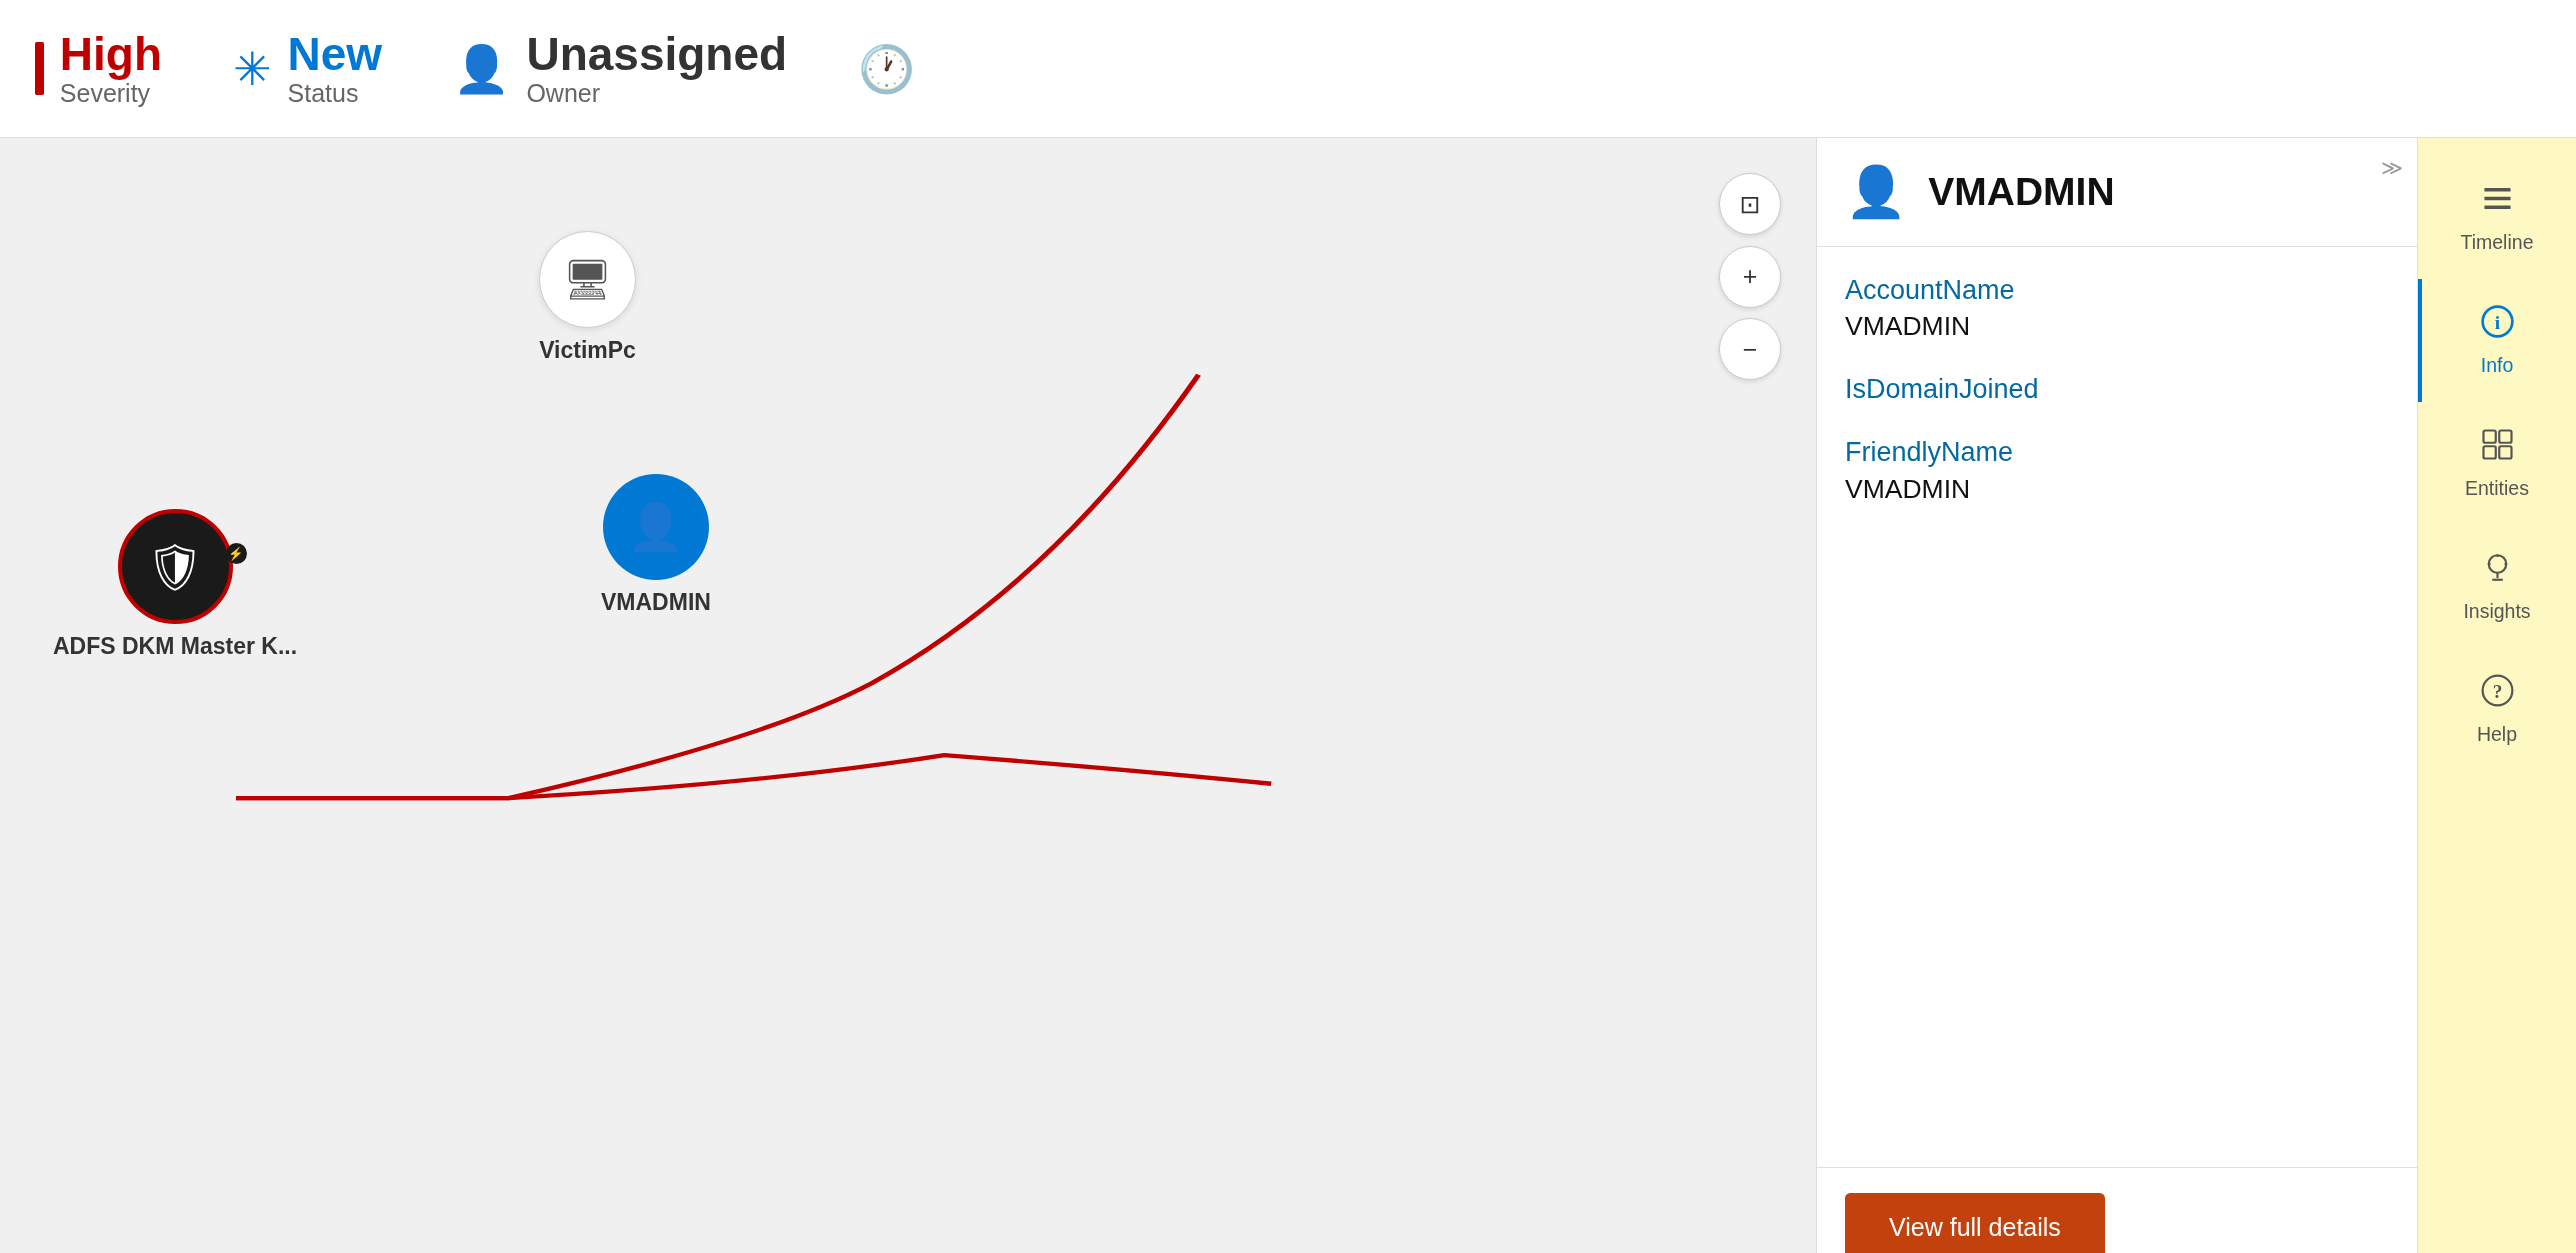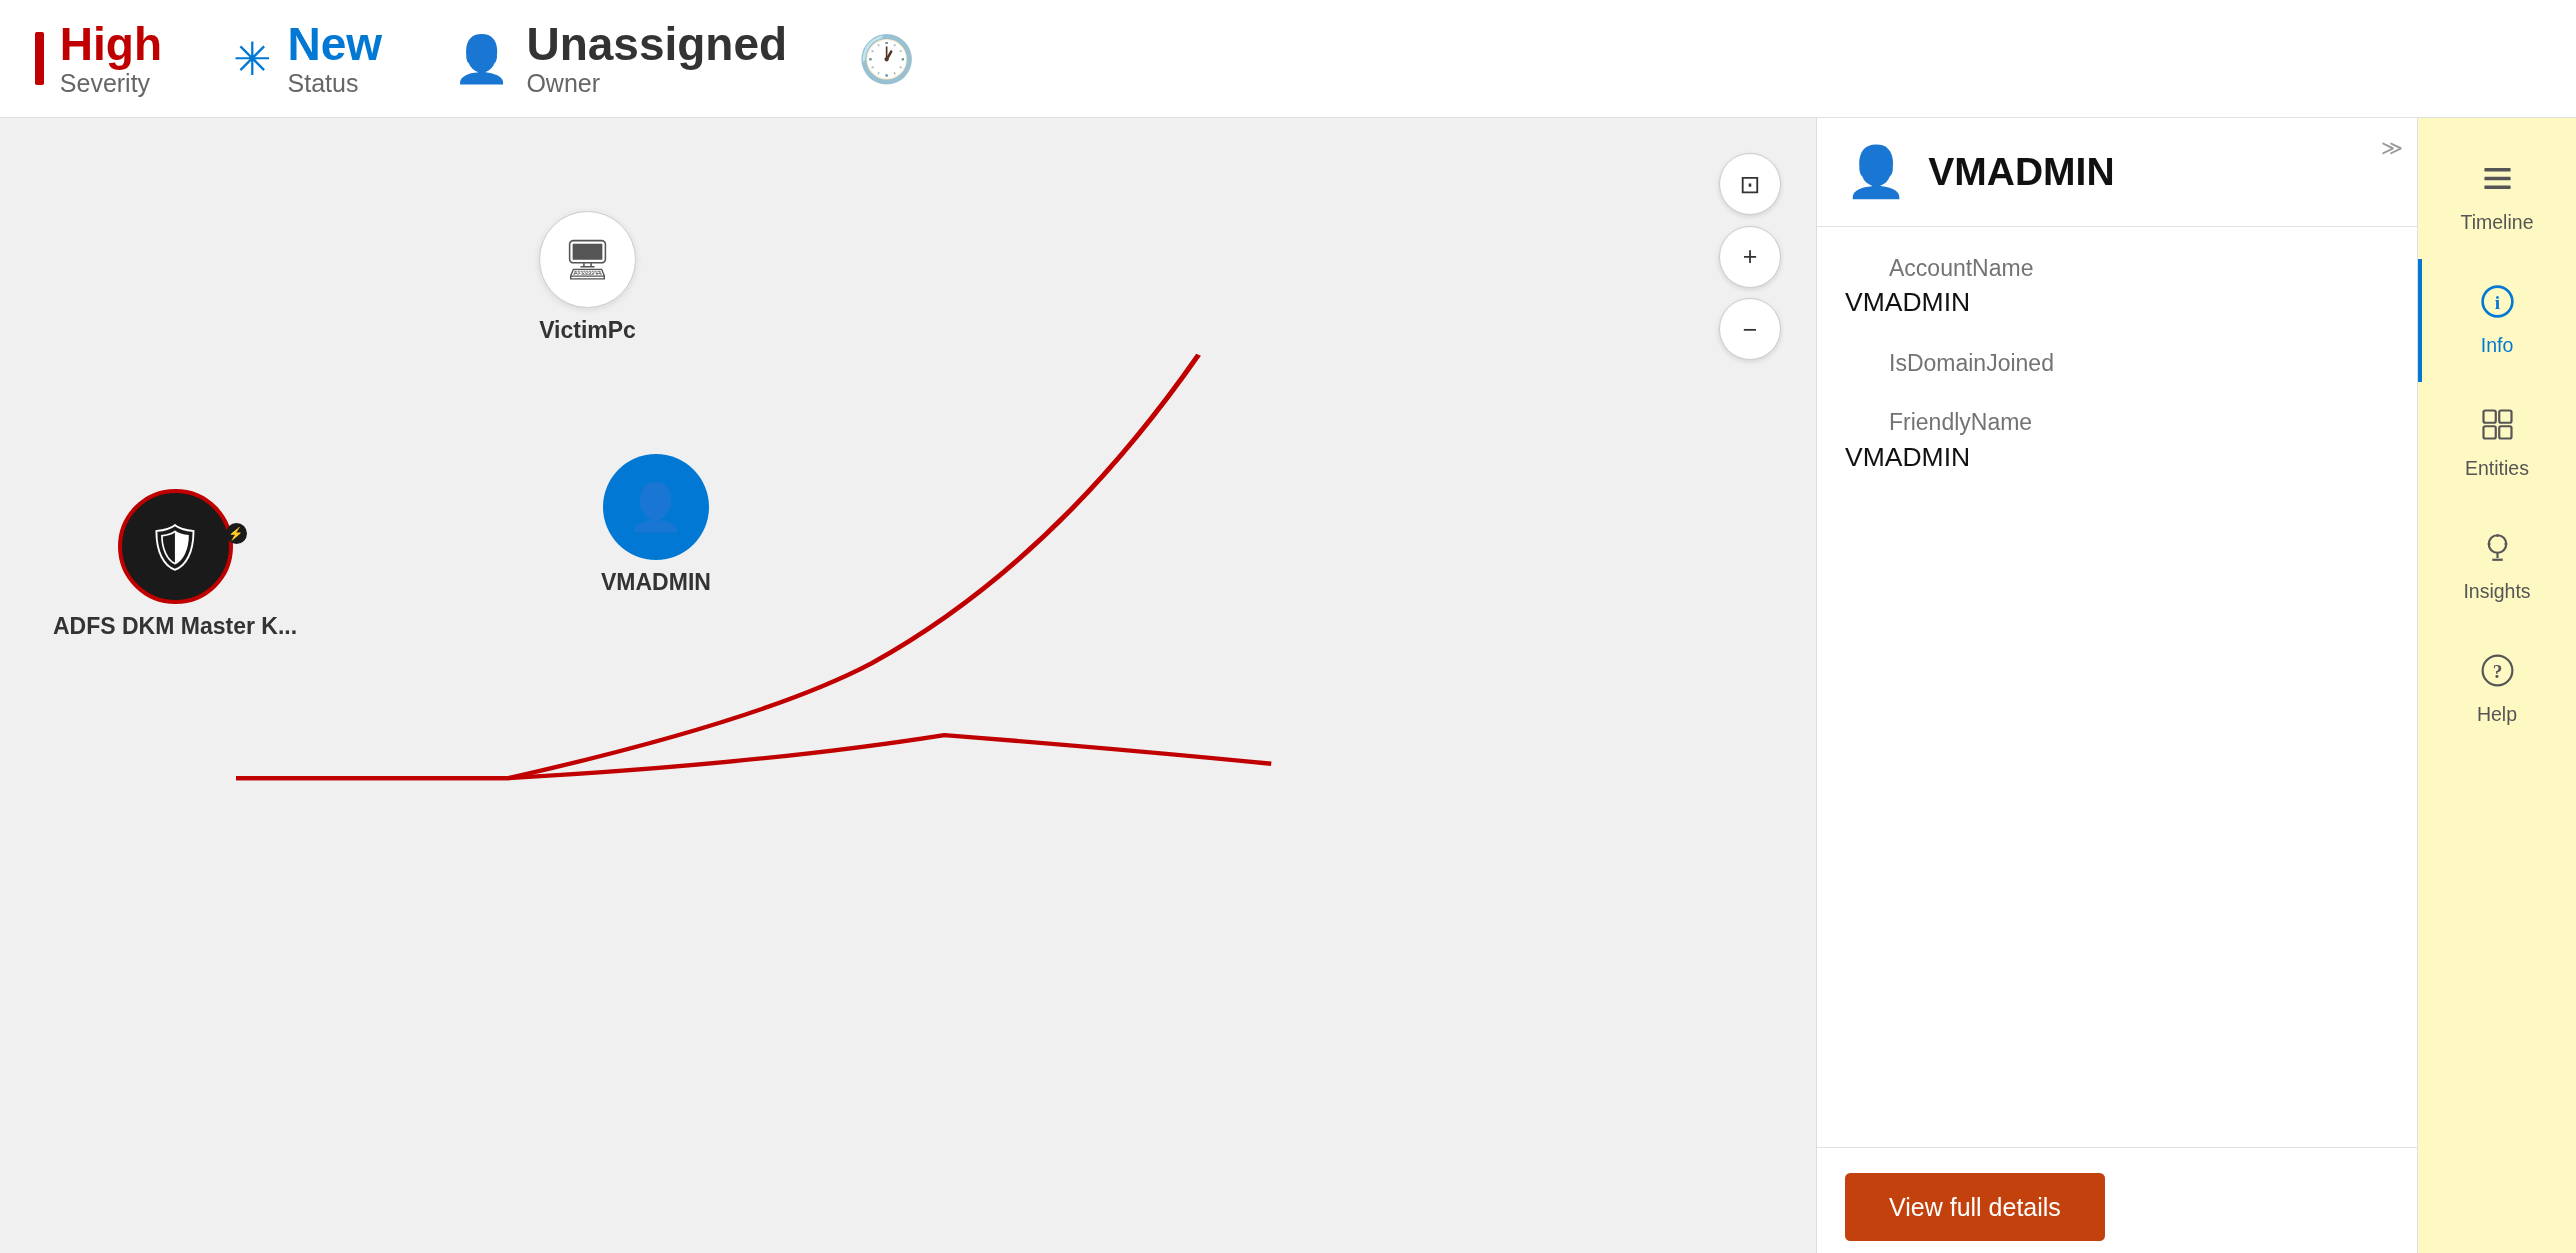--- a/index.html
+++ b/index.html
@@ -2,21 +2,21 @@
 <html style="font-size:14px"><head>
   <meta charset="utf-8">
   <style>
     * { box-sizing: border-box; margin: 0; padding: 0; }
     body { font-family: 'Segoe UI', Arial, sans-serif; background: #f5f5f5; width: 2576px; height: 1254px; overflow: hidden; }
 
     
     .header {
       background: #ffffff;
       border-bottom: 0.9px solid #e0e0e0;
-      height: 118px;
+      height: 138px;
       display: flex;
       align-items: center;
       padding: 0 35px;
       gap: 71px;
     }
     .header-item {
       display: flex;
       align-items: center;
       gap: 16px;
     }
@@ -129,24 +129,23 @@
     }
     .right-panel-body {
       flex: 1;
       padding: 28px;
       overflow-y: auto;
     }
     .info-field {
       margin-bottom: 32px;
     }
     .info-label {
-      font-size: 23px;
-      color: #737373;
+      font-size: 27px;
+      color: #0369a1;
       margin-bottom: 5.3px;
-      margin-left: 44px;
     }
     .info-value {
       font-size: 26.5px;
       color: #111;
       font-weight: 500;
     }
     .right-panel-footer {
       padding: 25px 28px;
       border-top: 0.9px solid #e0e0e0;
     }

